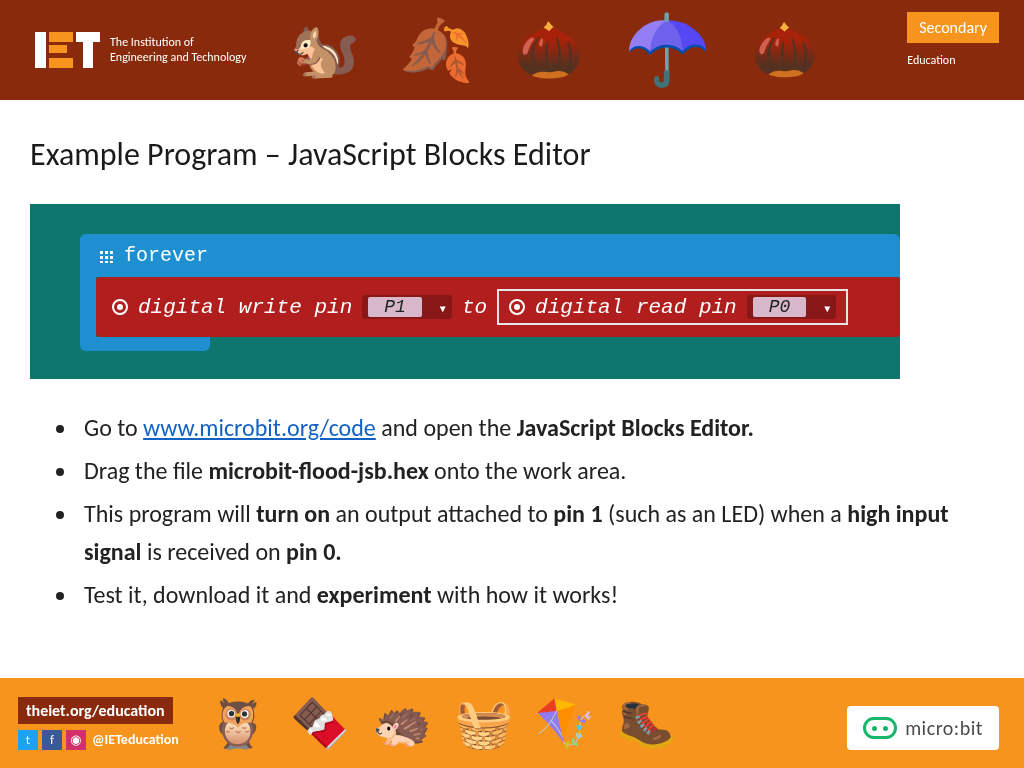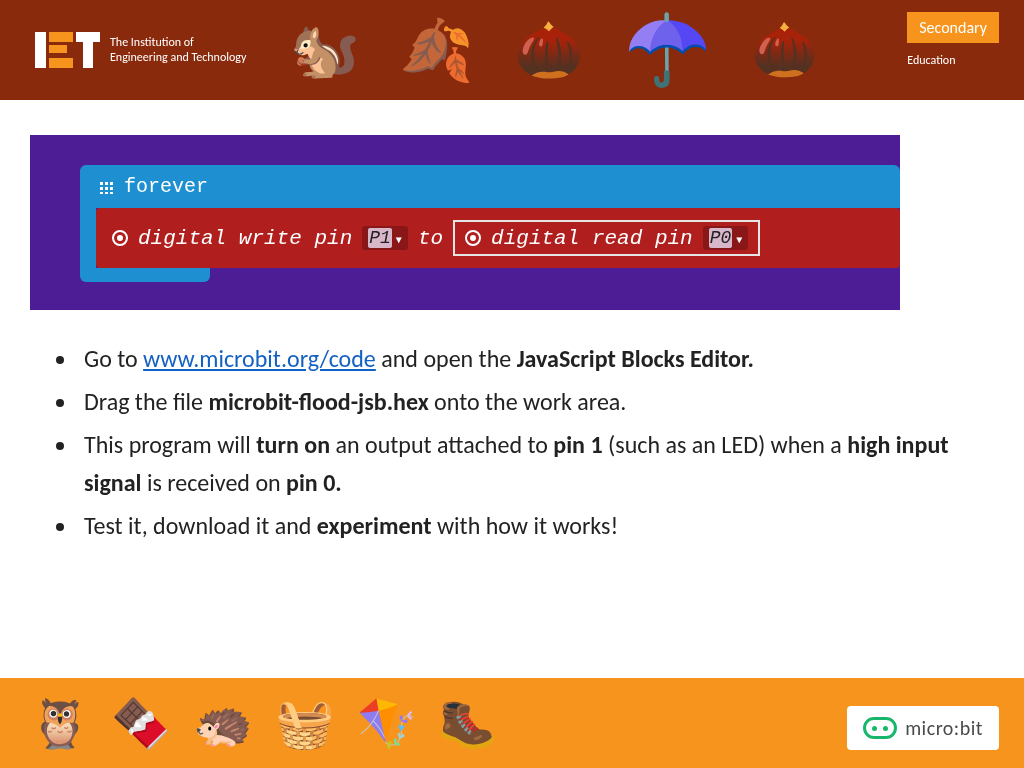--- a/index.html
+++ b/index.html
@@ -30,33 +30,33 @@
   .acorn { color:#f7941e; font-size:54px; }
 
   .sec-edu { position:absolute; right:25px; top:12px; text-align:left; color:#fff; }
   .sec-badge { background:#f7941e; padding:6px 12px; font-size:16px; display:inline-block; }
   .edu-label { font-size:12px; margin-top:10px; }
 
   
   .content { padding: 35px 30px 0 30px; }
   h1 { font-size: 32px; font-weight: 400; color:#1a1a1a; margin-bottom: 30px; }
 
-  .editor-screenshot { width: 870px; height: 175px; background:#4c1d95; position:relative; margin-bottom: 30px; padding-top:30px; padding-left:50px; }
+  .editor-screenshot { width: 870px; height: 175px; background:#0f766e; position:relative; margin-bottom: 30px; padding-top:30px; padding-left:50px; }
   .block-forever { background:#1e90d2; color:#fff; border-radius:6px 6px 0 0; padding:10px 18px; font-family:"Courier New",monospace; font-size:20px; display:inline-flex; align-items:center; gap:10px; }
   .grid-icon { display:inline-block; width:16px; height:14px; background:
     radial-gradient(circle,#fff 1.5px,transparent 1.5px) 0 0/5px 5px;
     border:1px solid transparent; }
   .block-stack { display:flex; flex-direction:column; }
   .block-red { background:#b01e1e; color:#fff; font-family:"Courier New",monospace; font-size:21px; padding:12px 16px; display:flex; align-items:center; gap:10px; margin-left:16px; position:relative; min-width:760px; border-radius:4px;font-style:italic; }
   .block-red::before { content:''; position:absolute; left:-16px; top:0; bottom:0; width:16px; background:#1e90d2; }
   .block-red::after  { content:''; position:absolute; left:-16px; top:100%; width:130px; height:14px; background:#1e90d2; border-radius:0 0 6px 6px; }
   .target-ico { display:inline-block; width:16px; height:16px; border:2px solid #fff; border-radius:50%; position:relative; }
   .target-ico::after { content:''; position:absolute; width:6px; height:6px; background:#fff; border-radius:50%; top:3px; left:3px; }
   .pin-chip { background:#8a1717; padding:2px 6px; border-radius:3px; font-size:18px; }
-  .pin-chip .pv { background:#d9c; background:#d7b7c9; color:#222; padding:0 1px; margin-right:4px; border-radius:2px; }
+  .pin-chip .pv { background:#d9c; background:#d7b7c9; color:#222; padding:0 16px; margin-right:18px; border-radius:2px; }
   .tri { color:#fff; font-size:10px; }
   .inner-read { border:2px solid #e5e5e5; padding:4px 10px; display:inline-flex; align-items:center; gap:10px; }
 
   
   ul.steps { list-style: disc; margin-left: 48px; font-size: 24px; line-height: 1.55; color:#222; }
   ul.steps li { margin-bottom: 6px; padding-left: 6px; }
   ul.steps a { color:#1461c4; text-decoration: underline; }
   ul.steps b { font-weight: 700; }
 
   
@@ -103,20 +103,21 @@
     <span class="ic acorn">🌰</span>
   </div>
 
   <div class="sec-edu">
     <span class="sec-badge">Secondary</span>
     <div class="edu-label">Education</div>
   </div>
 </div>
 
 <div class="content">
+  <h1>Example Program – JavaScript Blocks Editor</h1>
 
   <div class="editor-screenshot">
     <div class="block-stack">
       <div class="block-forever">
         <span class="grid-icon"></span>
         <span>forever</span>
       </div>
       <div class="block-red">
         <span class="target-ico"></span>
         <span>digital write pin</span>
@@ -141,20 +142,29 @@
     <li>
       <span>This program will </span><b>turn on</b><span> an output attached to </span><b>pin 1</b><span> (such as an LED) when a </span><b>high input signal</b><span> is received on </span><b>pin 0.</b>
     </li>
     <li>
       <span>Test it, download it and </span><b>experiment</b><span> with how it works!</span>
     </li>
   </ul>
 </div>
 
 <div class="bottom-banner">
+  <div class="foot-left">
+    <span class="foot-url">theiet.org/education</span>
+    <div class="social-row">
+      <span class="sbox tw">t</span>
+      <span class="sbox fb">f</span>
+      <span class="sbox ig">◉</span>
+      <span class="handle">@IETeducation</span>
+    </div>
+  </div>
 
   <div class="foot-icons">
     <span class="fic">🦉</span>
     <span class="fic">🍫</span>
     <span class="fic">🦔</span>
     <span class="fic">🧺</span>
     <span class="fic">🪁</span>
     <span class="fic">🥾</span>
   </div>
 

